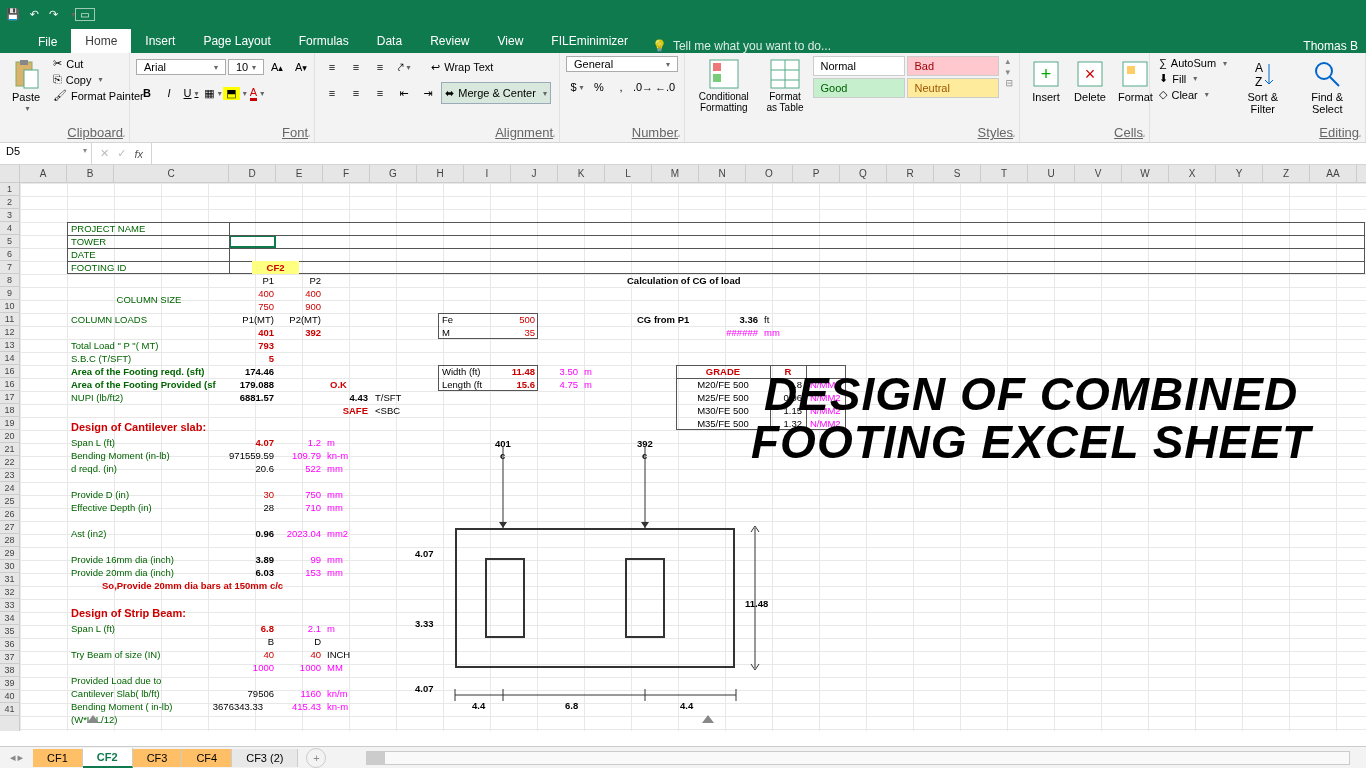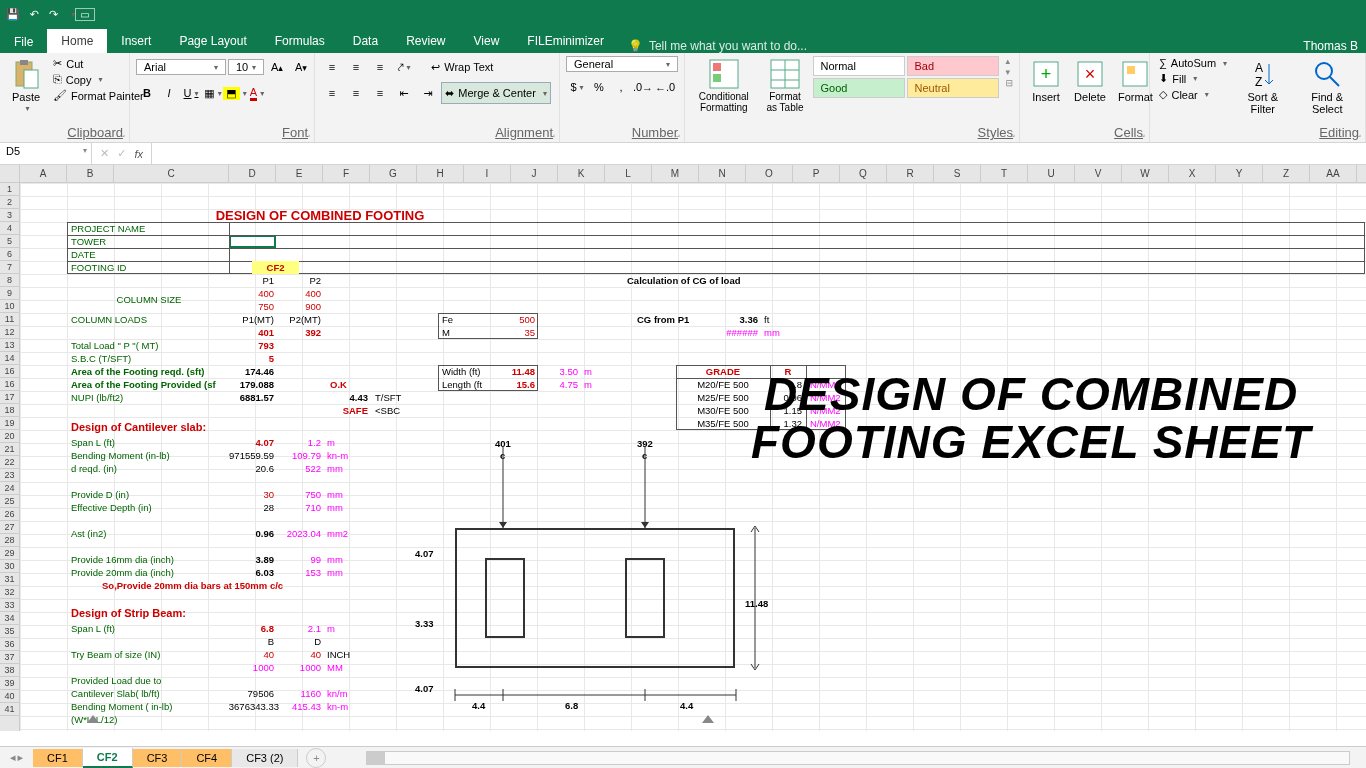--- a/index.html
+++ b/index.html
@@ -6,21 +6,21 @@
 body { background: #fff; width: 1366px; height: 768px; overflow: hidden; font-size: 11px; position: relative; }
 
 
 .titlebar { background: #0e7a4e; height: 28px; display: flex; align-items: center; color: #fff; padding: 0 6px; }
 .qat { display: flex; gap: 10px; align-items: center; }
 .title-center { flex: 1; text-align: center; font-size: 12px; }
 .title-right { display: flex; gap: 8px; align-items: center; }
 
 
 .menubar { background: #0e7a4e; height: 25px; display: flex; align-items: flex-end; color: #fff; font-size: 12px; }
-.menu-file { padding: 4px 14px; cursor: pointer; }
+.menu-file { padding: 4px 14px; cursor: pointer; margin-left: 24px; }
 .menu-tab { padding: 5px 14px; cursor: pointer; }
 .menu-tab.active { background: #fff; color: #3b3b3b; }
 .tell-me { margin-left: 10px; display: flex; align-items: center; gap: 6px; opacity: 0.85; }
 .user-name { margin-left: auto; padding-right: 8px; }
 
 
 .ribbon { background: #f3f3f3; border-bottom: 1px solid #d4d4d4; height: 90px; display: flex; font-size: 11px; }
 .rgroup { border-right: 1px solid #e1e1e1; padding: 3px 6px 0 6px; display: flex; flex-direction: column; position: relative; }
 .rgroup-body { flex: 1; display: flex; align-items: flex-start; gap: 4px; }
 .rgroup-label { text-align: right; color: #666; font-size: 13px; padding-bottom: 2px; position: relative; text-decoration: underline; }
@@ -427,21 +427,20 @@
       <div class="rowhdr">39</div>
       <div class="rowhdr">40</div>
       <div class="rowhdr">41</div>
     </div>
   <div class="sheet" id="sheet">
     <div class="gridlines"></div>
     <div class="gridlines-h"></div>
 
     <div class="active-cell-border" style="left:209px;top:52px;width:47px;height:13px"></div>
 
-    <div class="cell title-cell" style="left:50px;top:26px;width:500px">DESIGN OF COMBINED FOOTING</div>
 
     <div class="boxed-header" style="position:absolute;left:47px;top:39px;width:1298px;height:52px;border:1px solid #555"></div>
     <div style="position:absolute;left:47px;top:52px;width:1298px;border-top:1px solid #555"></div>
     <div style="position:absolute;left:47px;top:65px;width:1298px;border-top:1px solid #555"></div>
     <div style="position:absolute;left:47px;top:78px;width:1298px;border-top:1px solid #555"></div>
     <div style="position:absolute;left:209px;top:39px;height:52px;border-left:1px solid #555"></div>
 
     <div class="cell green" style="left:49px;top:39px">PROJECT NAME</div>
     <div class="cell green" style="left:49px;top:52px">TOWER</div>
     <div class="cell green" style="left:49px;top:65px">DATE</div>
@@ -582,21 +581,21 @@
     <div class="cell magenta right" style="left:256px;top:478px;width:47px">1000</div>
     <div class="cell magenta" style="left:305px;top:478px">MM</div>
 
     <div class="cell green" style="left:49px;top:491px">Provided Load due to</div>
     <div class="cell green" style="left:49px;top:504px">Cantilever Slab( lb/ft)</div>
     <div class="cell right" style="left:209px;top:504px;width:47px">79506</div>
     <div class="cell magenta right" style="left:256px;top:504px;width:47px">1160</div>
     <div class="cell magenta" style="left:305px;top:504px">kn/m</div>
 
     <div class="cell green" style="left:49px;top:517px">Bending Moment ( in-lb)</div>
-    <div class="cell right" style="left:190px;top:517px;width:71px">3676343.33</div>
+    <div class="cell right" style="left:174px;top:517px;width:71px">3676343.33</div>
     <div class="cell magenta right" style="left:256px;top:517px;width:47px">415.43</div>
     <div class="cell magenta" style="left:305px;top:517px">kn-m</div>
     <div class="cell green" style="left:49px;top:530px">(W*L*L/12)</div>
 
     <div class="diagram">
       <div class="dim bold" style="left:90px;top:-50px">401</div>
       <div class="dim bold" style="left:232px;top:-50px">392</div>
       <div class="dim" style="left:95px;top:-38px">c</div>
       <div class="dim" style="left:237px;top:-38px">c</div>
       <svg style="position:absolute;left:0;top:-60px;width:360px;height:100px">

